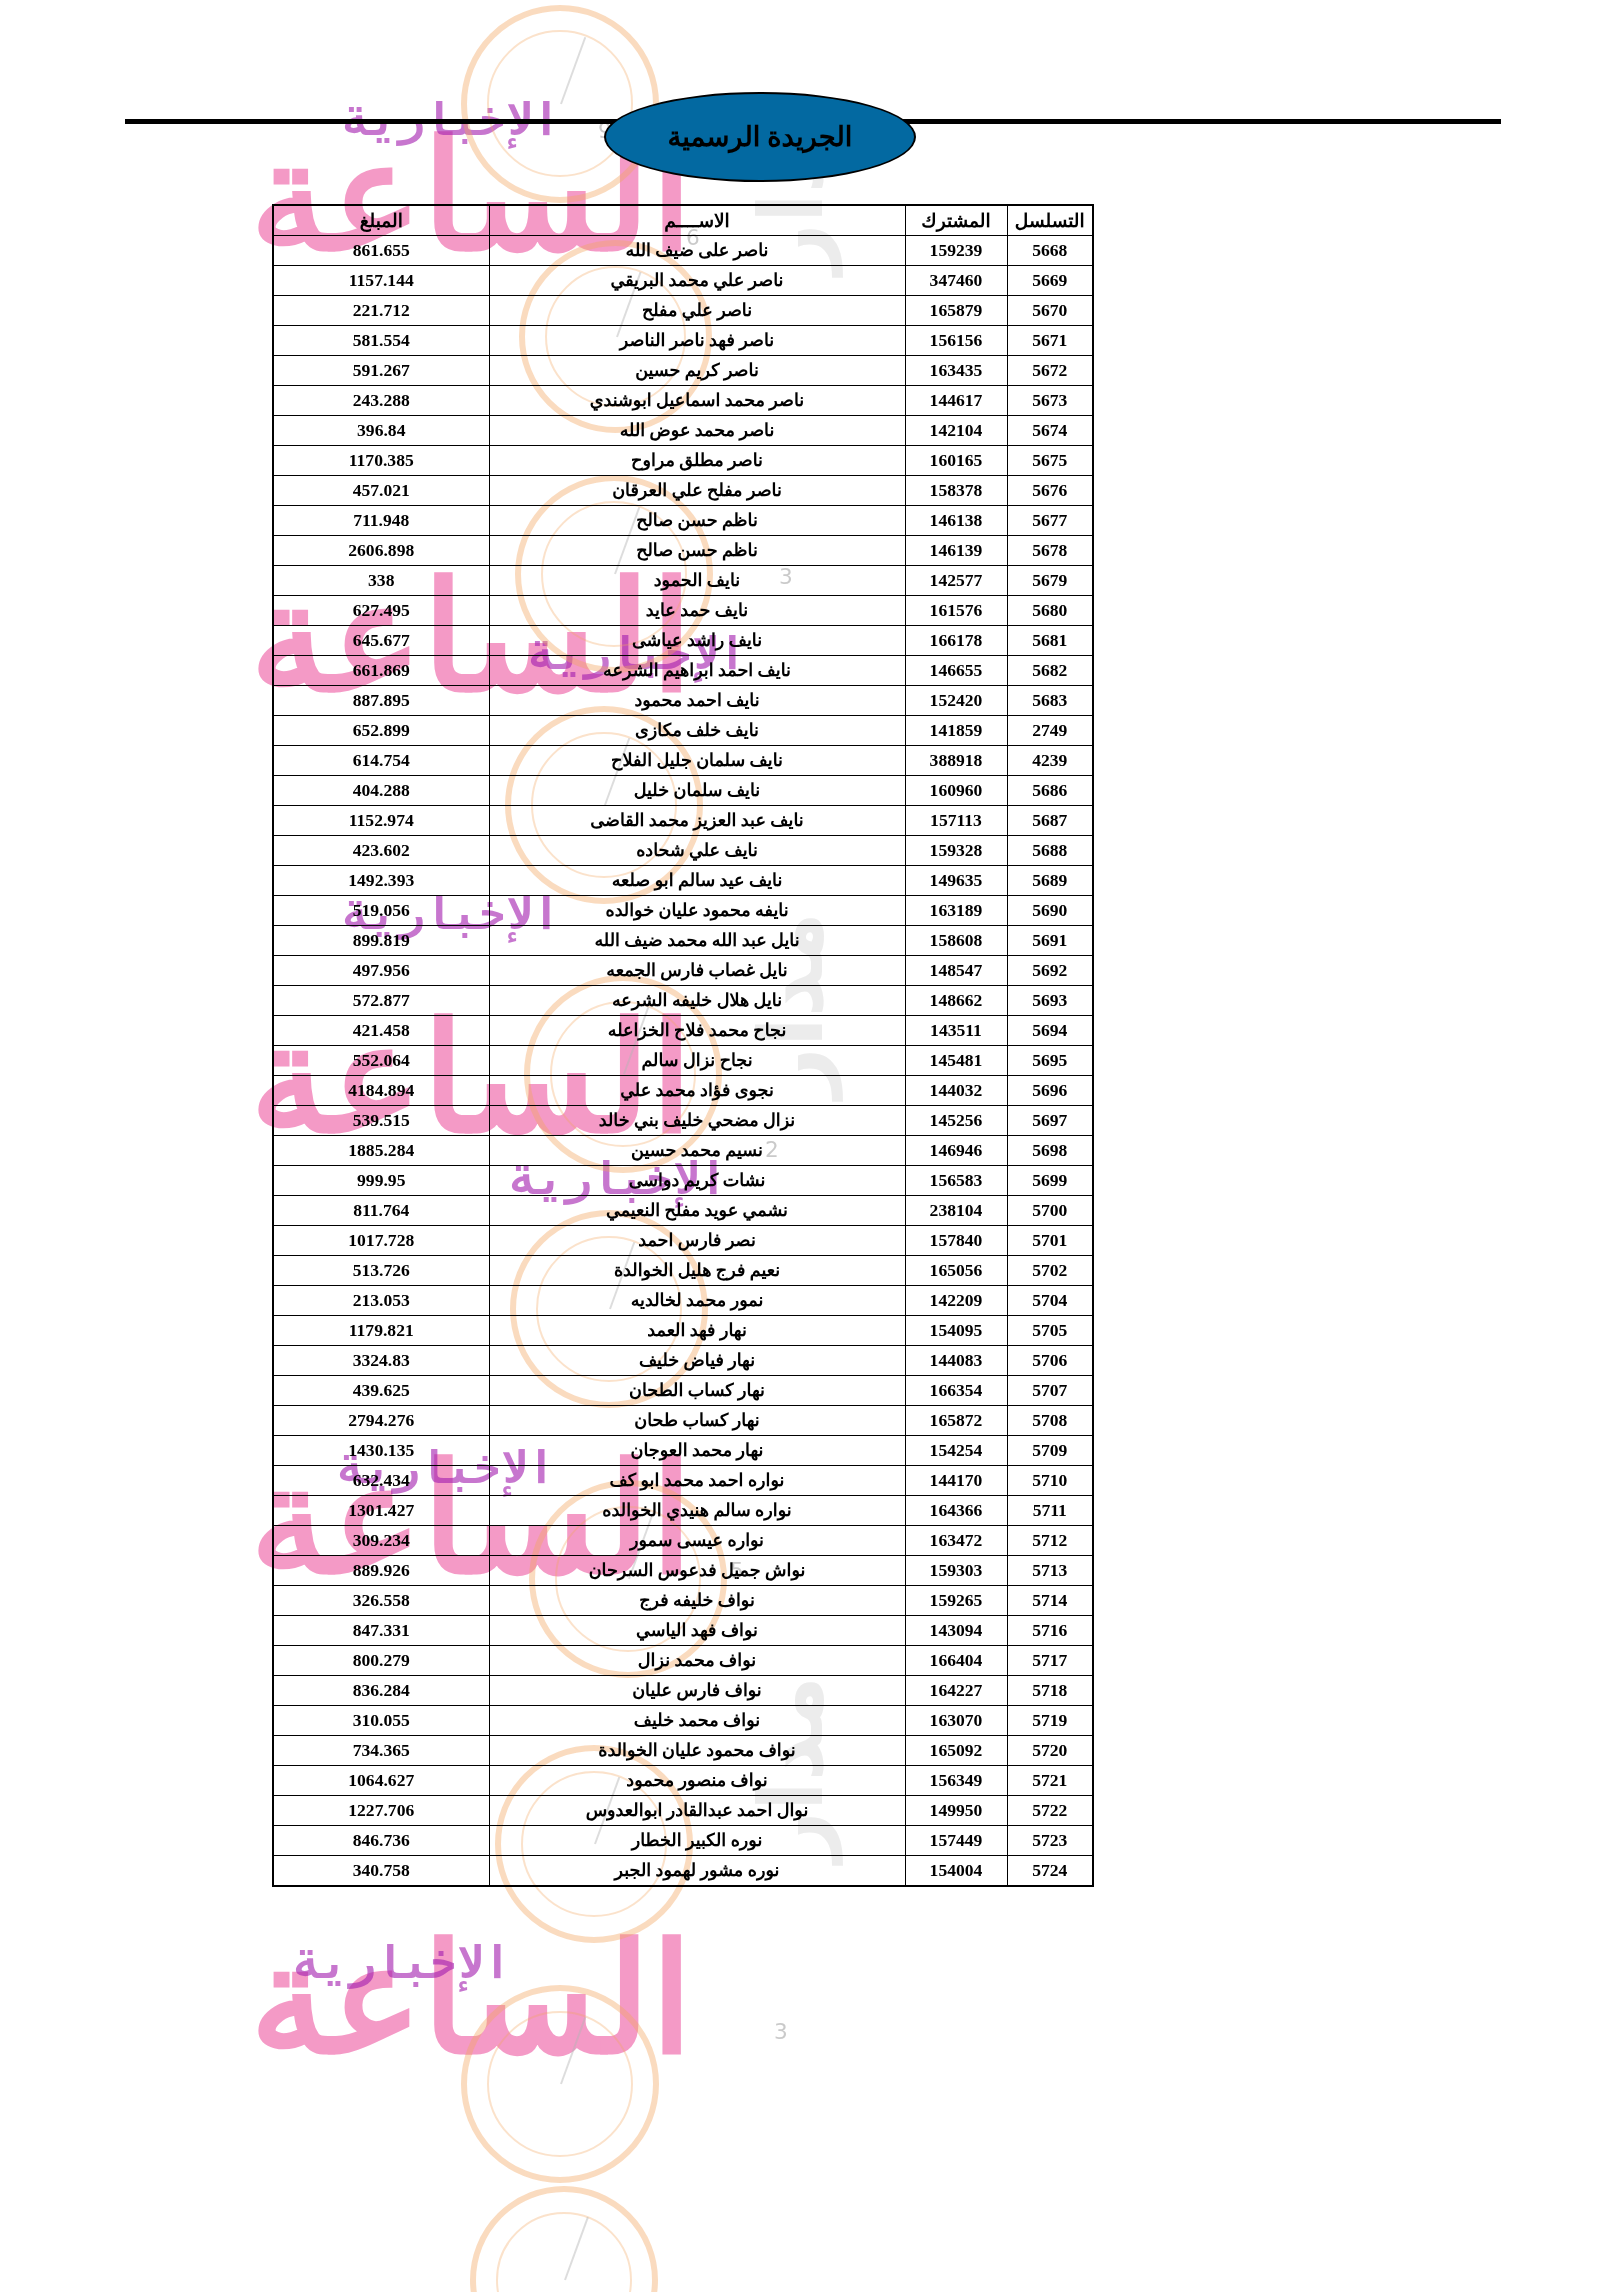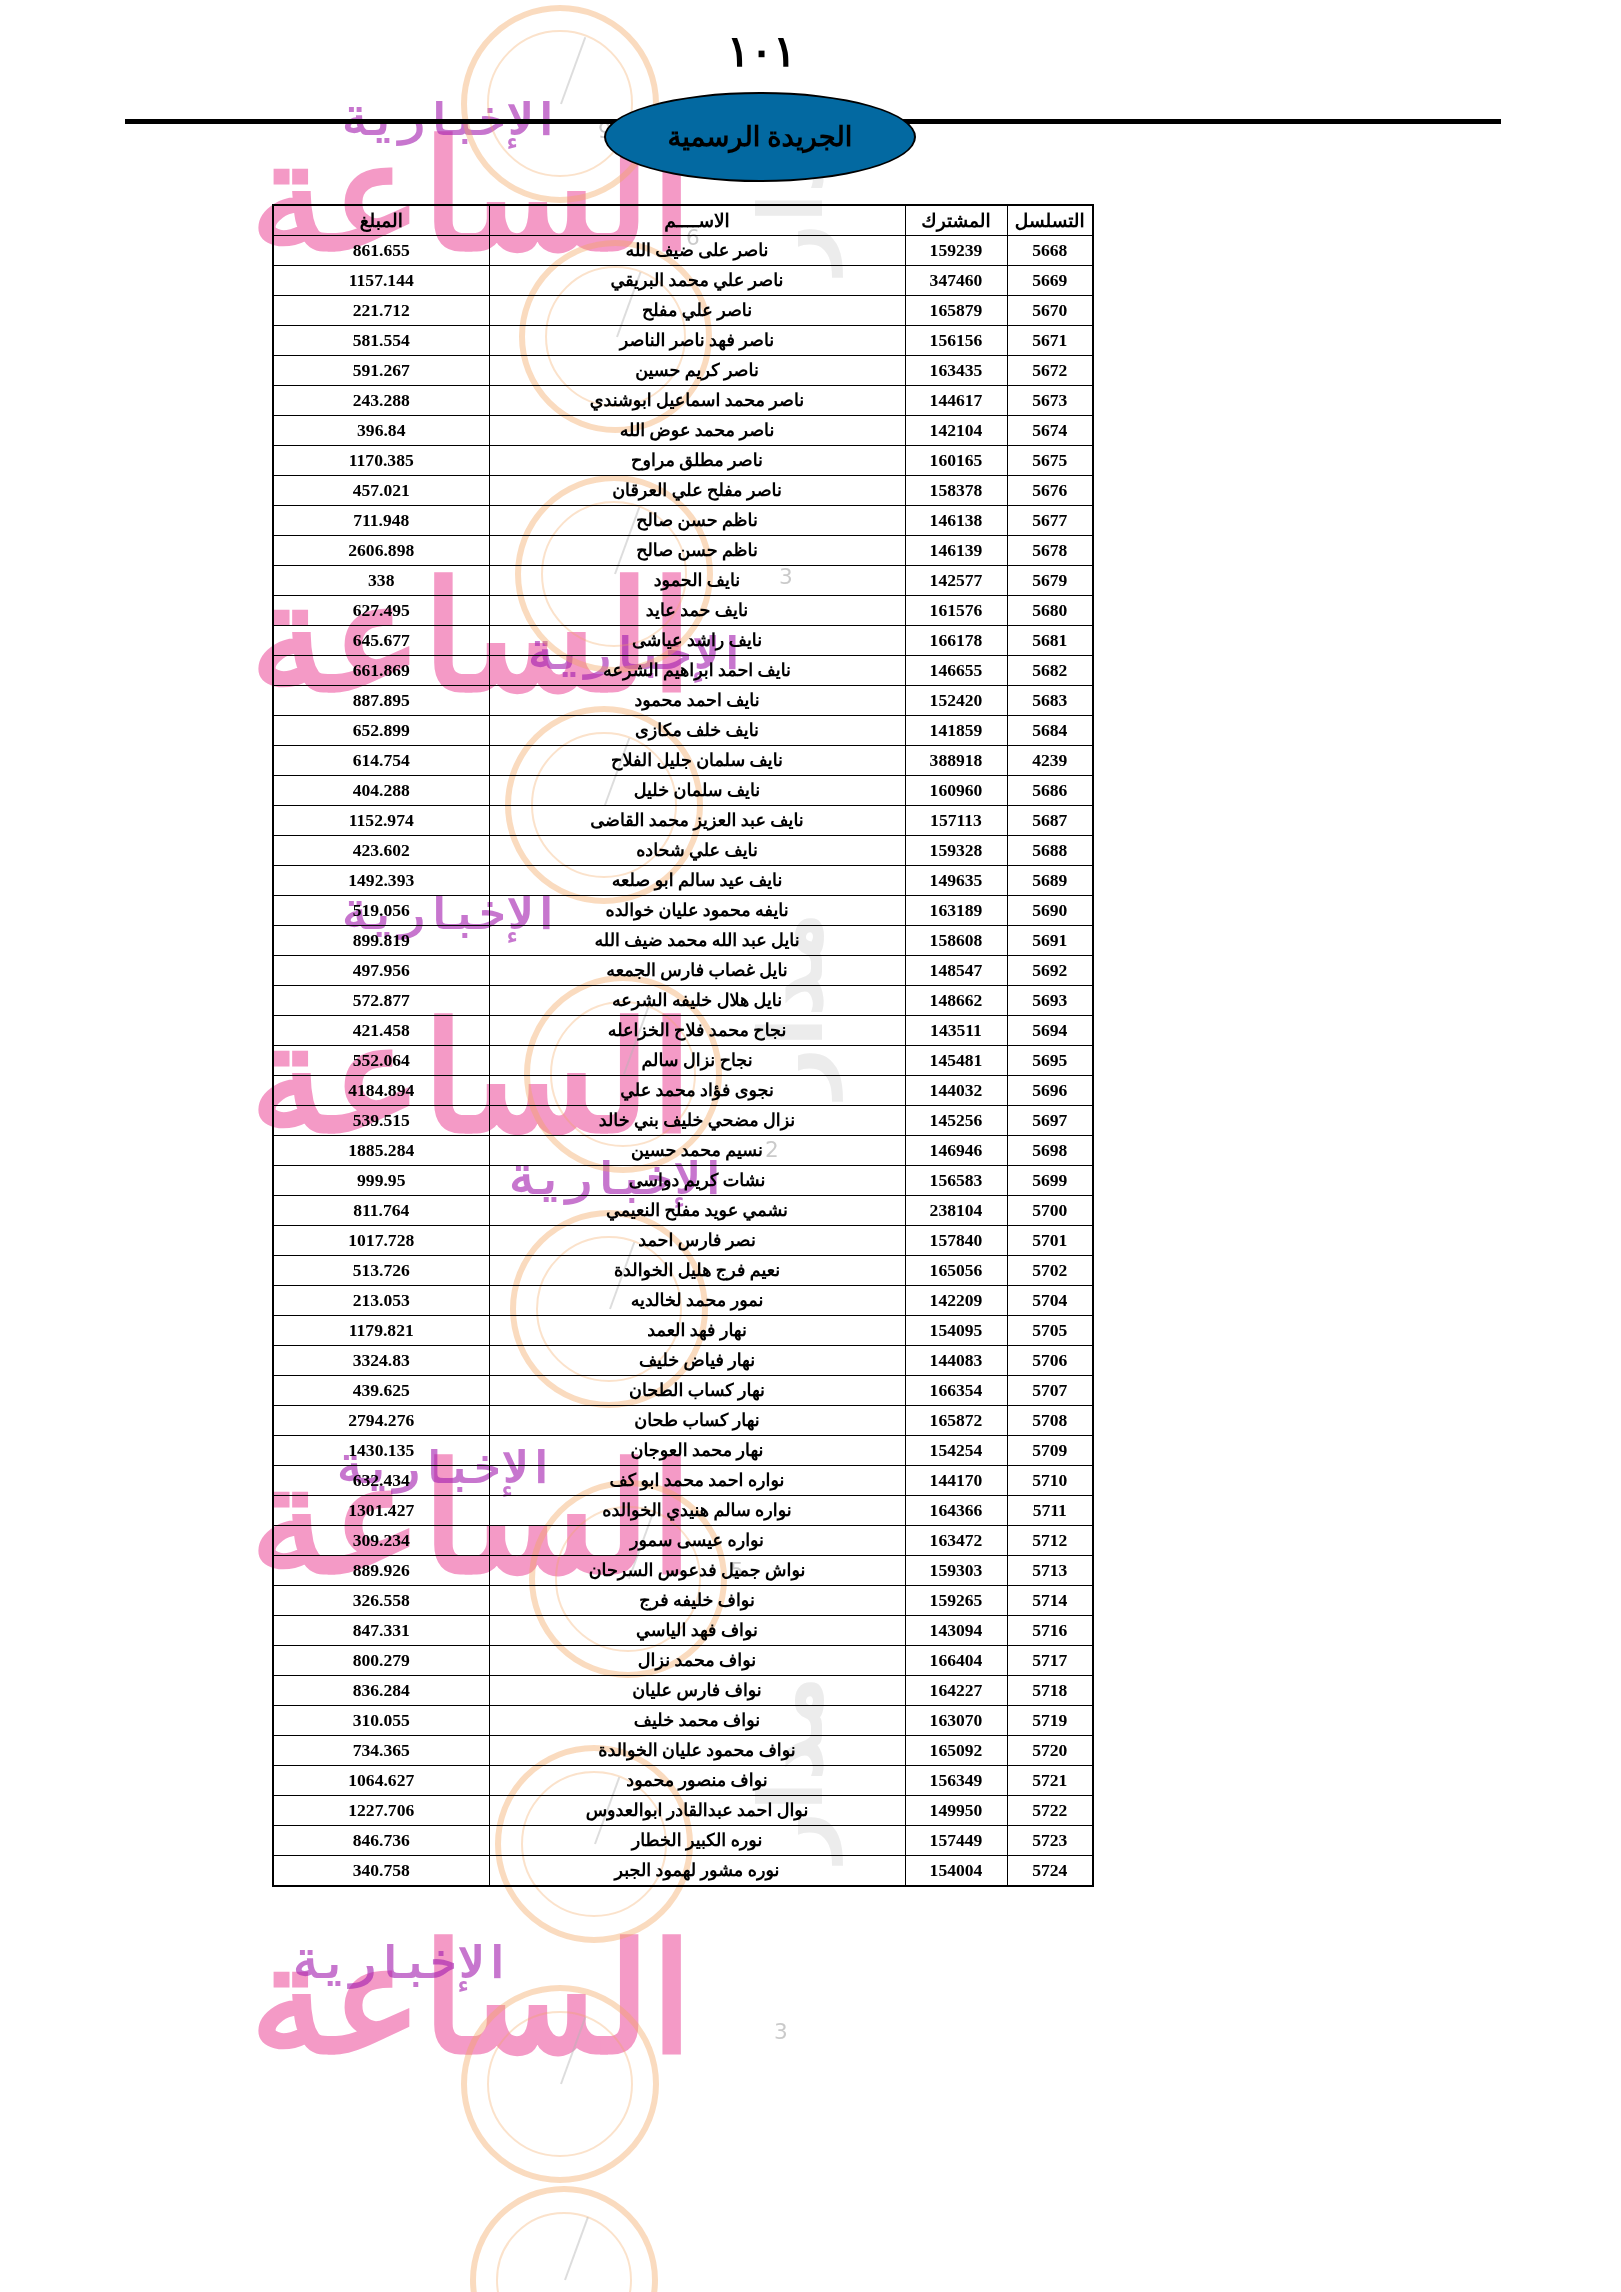--- a/index.html
+++ b/index.html
@@ -158,21 +158,20 @@
     <div class="clock-ring" style="left:470px;top:2186px;width:176px;height:176px;"></div>
 
     <span class="wm-digit" style="left:779px;top:564px;">3</span>
     <span class="wm-digit" style="left:686px;top:225px;">6</span>
     <span class="wm-digit" style="left:598px;top:118px;">9</span>
     <span class="wm-digit" style="left:765px;top:1137px;">2</span>
     <span class="wm-digit" style="left:730px;top:1558px;">5</span>
     <span class="wm-digit" style="left:774px;top:2019px;">3</span>
   </div>
 
-  <div class="page-number">١٠١</div>
   <div class="rule"></div>
   <div class="banner">
     <span>الجريدة الرسمية</span>
   </div>
 
   <div class="table-wrap">
     <table dir="rtl">
       <colgroup>
         <col style="width:86px">
         <col style="width:102px">
@@ -278,21 +277,21 @@
             <td>نايف احمد ابراهيم الشرعه</td>
             <td>661.869</td>
           </tr>
           <tr>
             <td>5683</td>
             <td>152420</td>
             <td>نايف احمد محمود</td>
             <td>887.895</td>
           </tr>
           <tr>
-            <td>5684</td>
+            <td>2749</td>
             <td>141859</td>
             <td>نايف خلف مكازى</td>
             <td>652.899</td>
           </tr>
           <tr>
             <td>4239</td>
             <td>388918</td>
             <td>نايف سلمان جليل الفلاح</td>
             <td>614.754</td>
           </tr>

